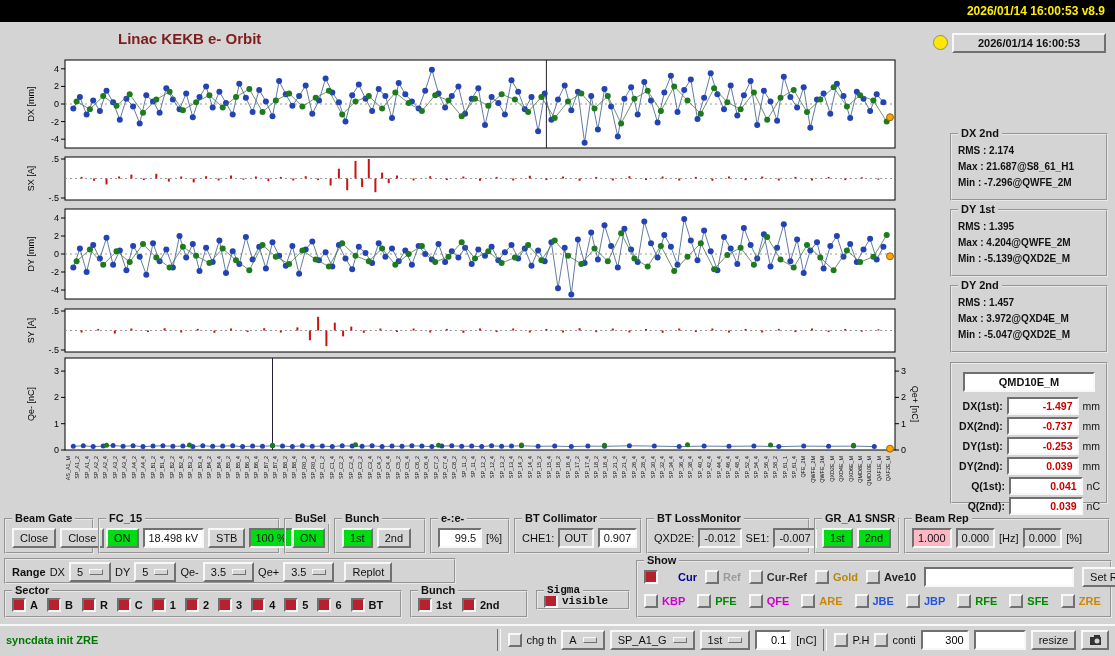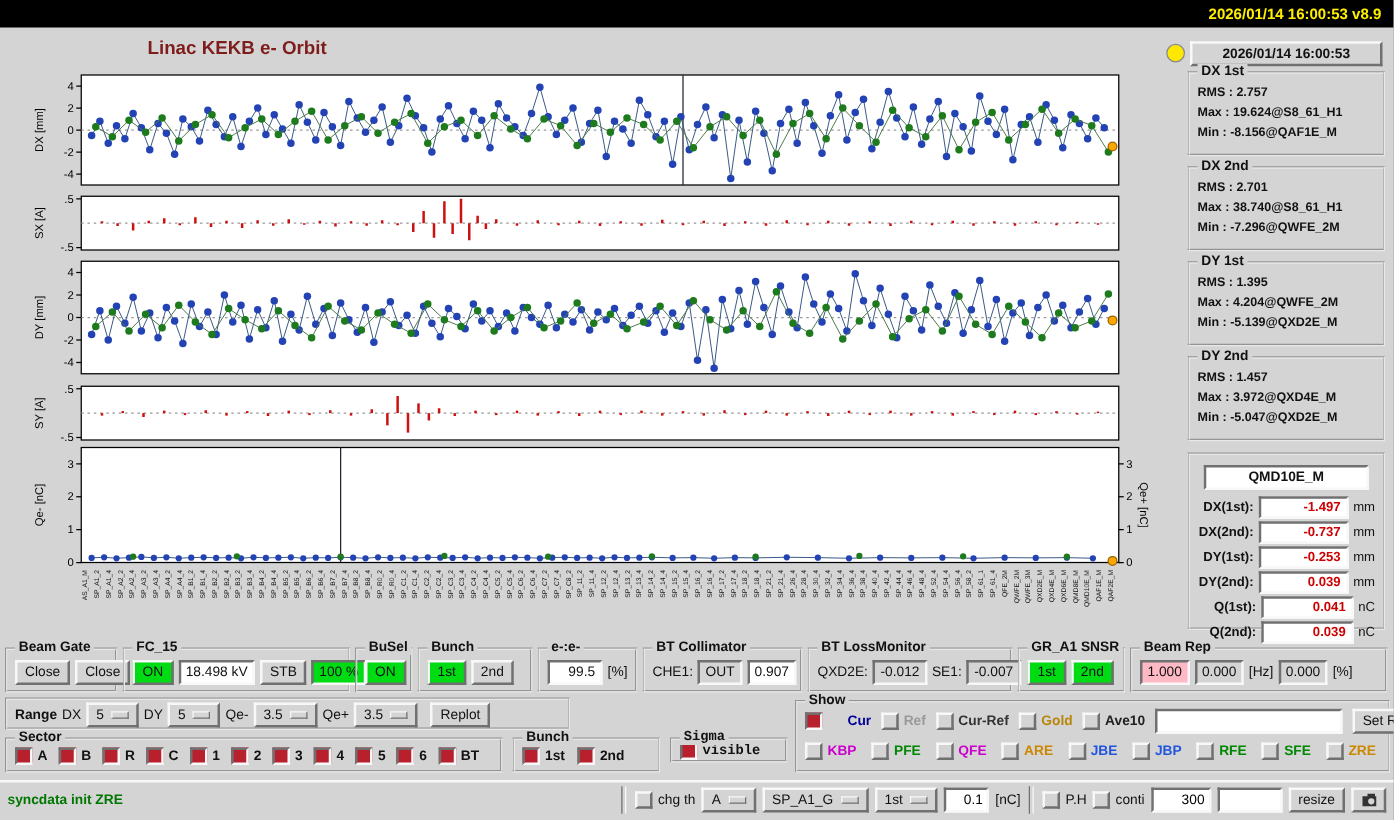--- a/index.html
+++ b/index.html
@@ -766,30 +766,24 @@
       <text transform="translate(852.6 404) rotate(-90)" font-size="5.4" text-anchor="end" fill="#111">QXD6E_M</text>
       <text transform="translate(862.0 404) rotate(-90)" font-size="5.4" text-anchor="end" fill="#111">QMD8E_M</text>
       <text transform="translate(871.4 404) rotate(-90)" font-size="5.4" text-anchor="end" fill="#111">QMD10E_M</text>
       <text transform="translate(880.9 404) rotate(-90)" font-size="5.4" text-anchor="end" fill="#111">QAF1E_M</text>
       <text transform="translate(890.3 404) rotate(-90)" font-size="5.4" text-anchor="end" fill="#111">QAF2E_M</text>
     </svg>
 
   <div class="led" style="left:933px;top:35px;"></div>
   <div class="tsbox">2026/01/14 16:00:53</div>
 
-  <div class="gb stats" style="left:950px;top:57px;width:158px;height:68px;">
-    <span class="gbt">DX 1st</span>
-    <div class="sline">RMS : 2.757</div>
-    <div class="sline">Max : 19.624@S8_61_H1</div>
-    <div class="sline">Min : -8.156@QAF1E_M</div>
-  </div>
   <div class="gb stats" style="left:950px;top:133px;width:158px;height:68px;">
     <span class="gbt">DX 2nd</span>
-    <div class="sline">RMS : 2.701</div>
-    <div class="sline">Max : 38.740@S8_61_H1</div>
+    <div class="sline">RMS : 2.174</div>
+    <div class="sline">Max : 21.687@S8_61_H1</div>
     <div class="sline">Min : -7.296@QWFE_2M</div>
   </div>
   <div class="gb stats" style="left:950px;top:209px;width:158px;height:68px;">
     <span class="gbt">DY 1st</span>
     <div class="sline">RMS : 1.395</div>
     <div class="sline">Max : 4.204@QWFE_2M</div>
     <div class="sline">Min : -5.139@QXD2E_M</div>
   </div>
   <div class="gb stats" style="left:950px;top:285px;width:158px;height:68px;">
     <span class="gbt">DY 2nd</span>

